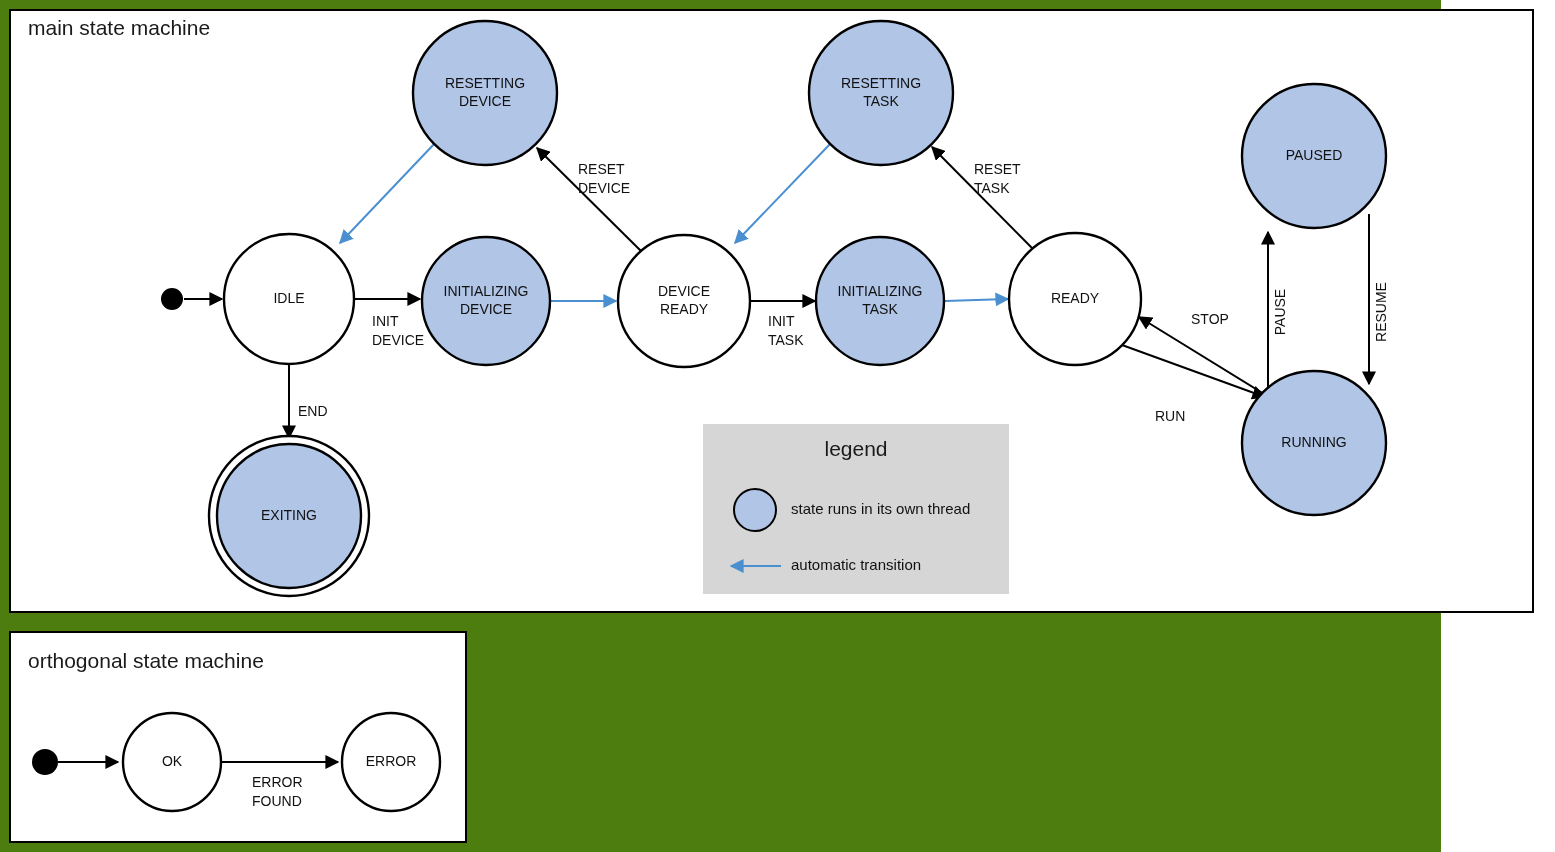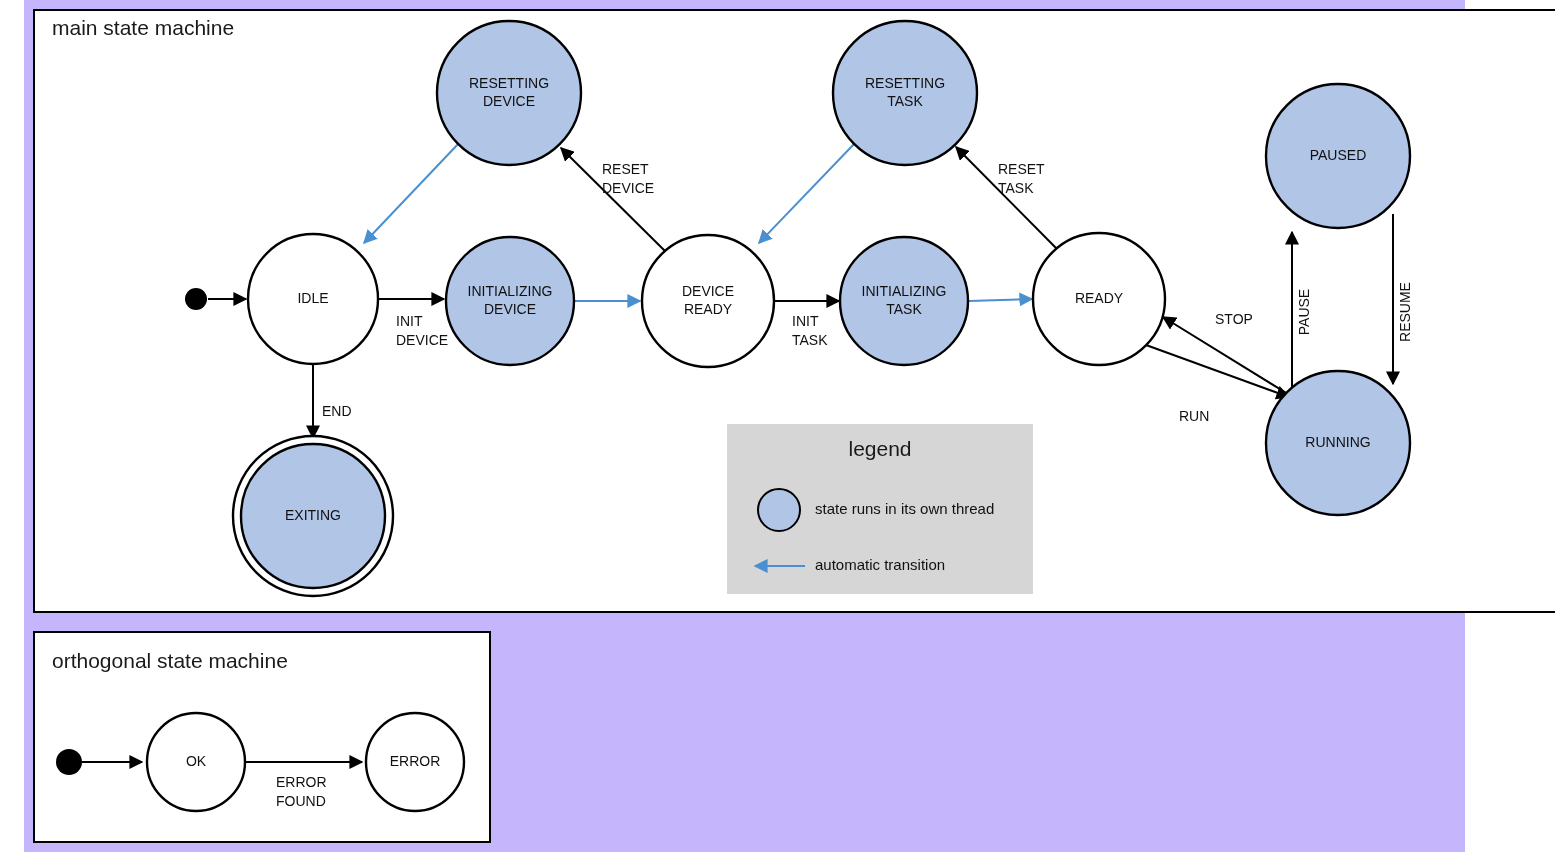--- a/index.html
+++ b/index.html
@@ -9,22 +9,21 @@
     background: #ffffff;
     width: 1555px;
     height: 852px;
     overflow: hidden;
     font-family: "Liberation Sans", sans-serif;
   }
   #canvas {
     position: relative;
     width: 1441px;
     height: 852px;
-    background: #c4b5fd;
-    margin-left: 24px;
+    background: #4d7c0f;
   }
   svg.diagram {
     position: absolute;
     left: 0;
     top: 0;
     width: 1555px;
     height: 852px;
     display: block;
   }
   .frame-rect {

